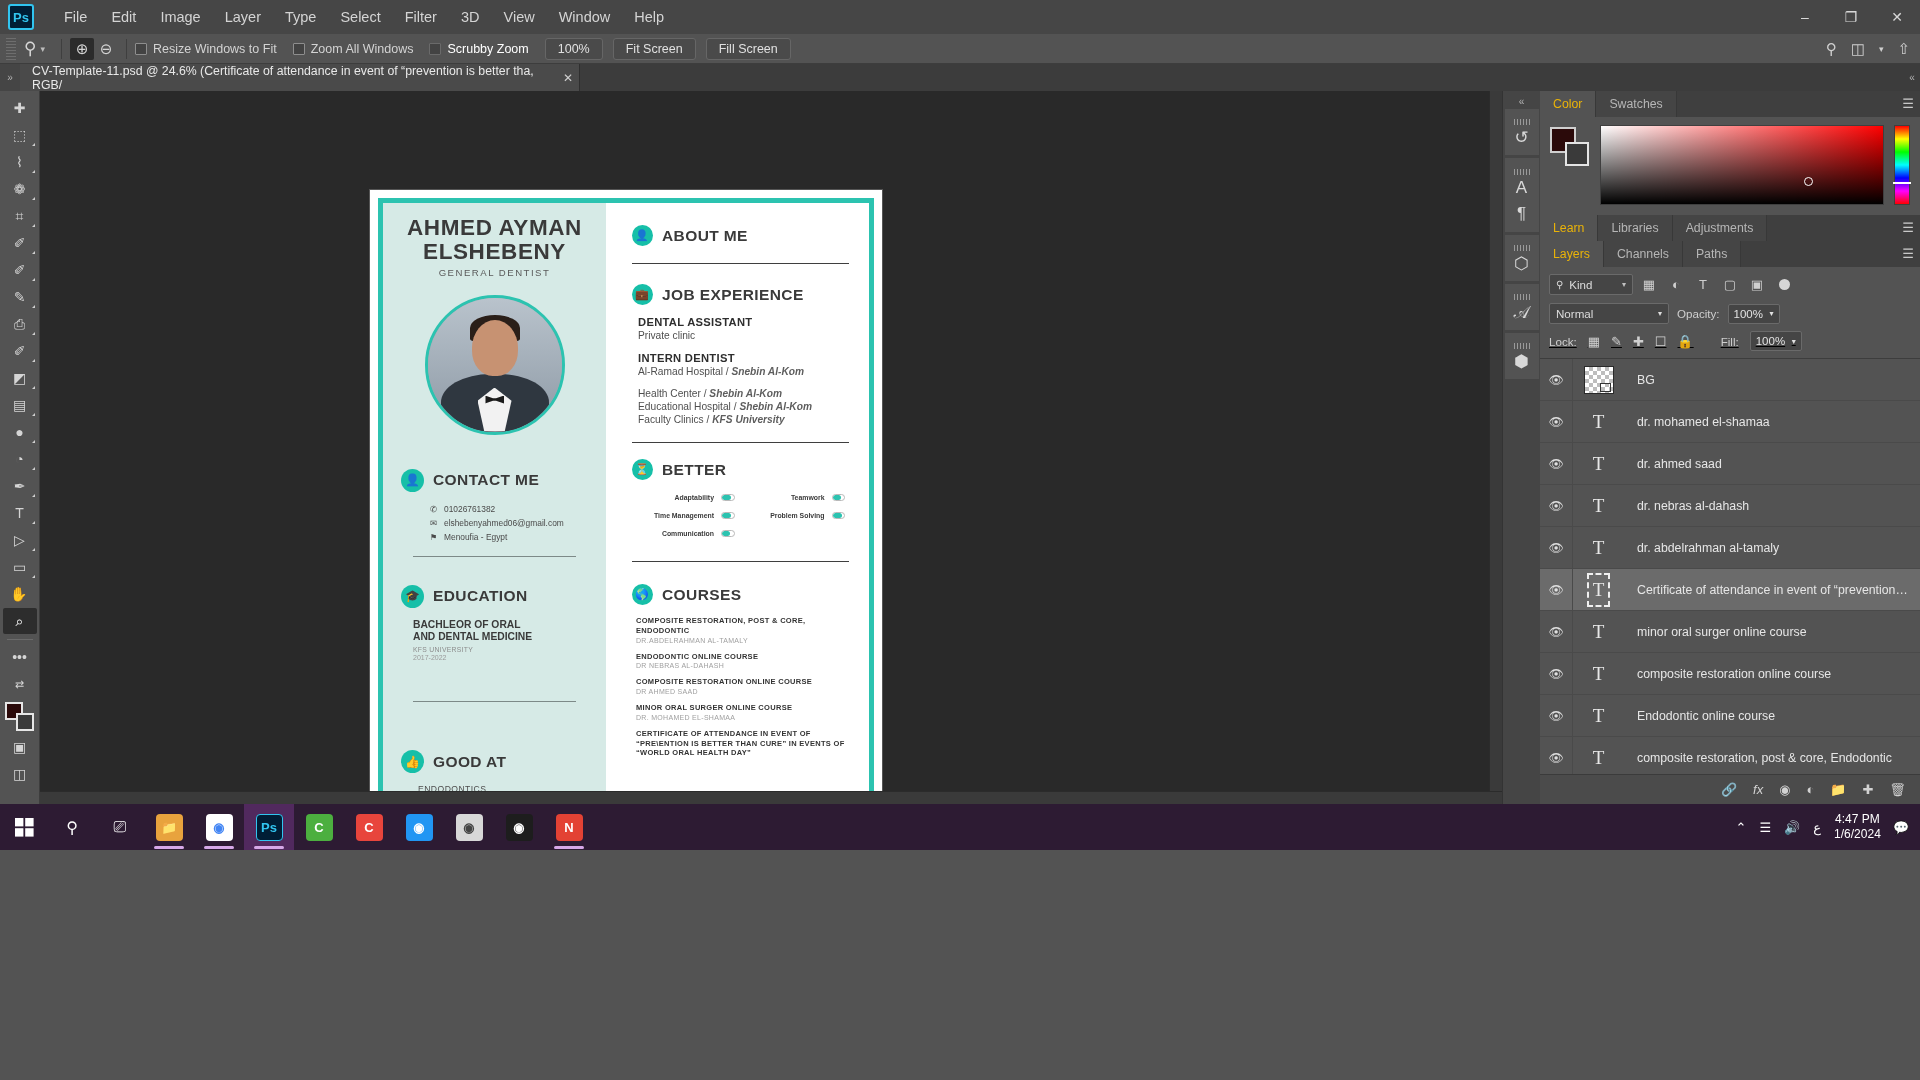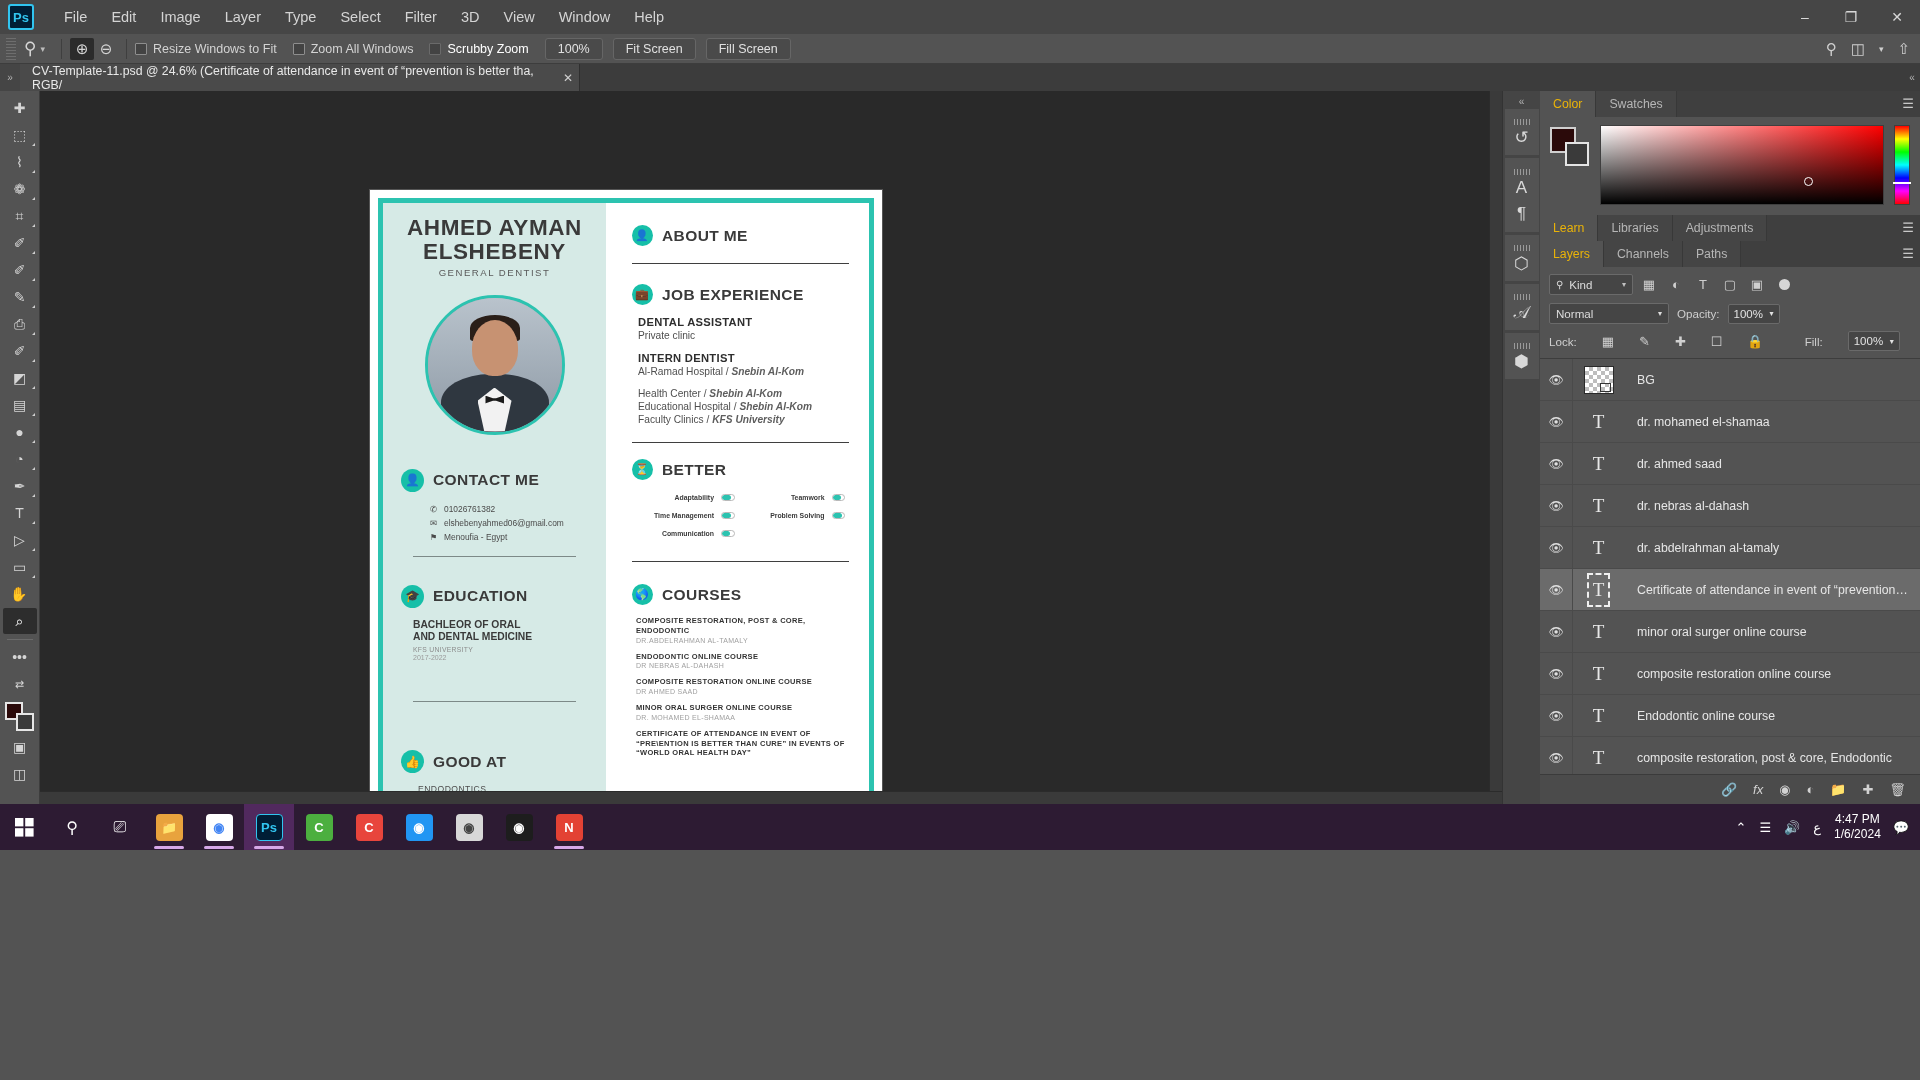--- a/index.html
+++ b/index.html
@@ -247,21 +247,21 @@
     background: #454545; border: 1px solid #6a6a6a; border-radius: 2px; height: 21px;
     width: 120px; display: flex; align-items: center; padding: 0 6px; color: #dcdcdc; font-size: 11.6px;
   }
   .blend .cv { margin-left: auto; font-size: 8px; }
   .lab { color: #cfcfcf; font-size: 11.6px; }
   .numbox { background: #454545; border: 1px solid #6a6a6a; border-radius: 2px; height: 20px;
             width: 52px; display: flex; align-items: center; padding: 0 5px;
             color: #e2e2e2; font-size: 11.5px; }
   .numbox .cv { margin-left: auto; font-size: 8px; }
 
-  .row3 { display: flex; align-items: center; margin-top: 7px; gap: 25px; padding-bottom: 7px; }
+  .row3 { display: flex; align-items: center; margin-top: 7px; gap: 11px; padding-bottom: 7px; text-decoration: underline; }
   .lkic { color: #d0d0d0; font-size: 13px; }
 
   .layerlist { flex: 1; overflow: hidden; border-top: 1px solid #3d3d3d; }
   .lrow { display: flex; align-items: center; height: 42px; border-bottom: 1px solid #4a4a4a;
           background: #535353; }
   .lrow.sel { background: #6b6b6b; }
   .leye { width: 32px; text-align: center; color: #e0e0e0; font-size: 12px; flex: none; }
   .lthumbcell { width: 52px; display: flex; align-items: center; justify-content: center;
                 flex: none; border-left: 1px solid #4a4a4a; height: 100%; }
   .lthumb-img { width: 30px; height: 28px; border: 1px solid #2a2a2a; position: relative;

